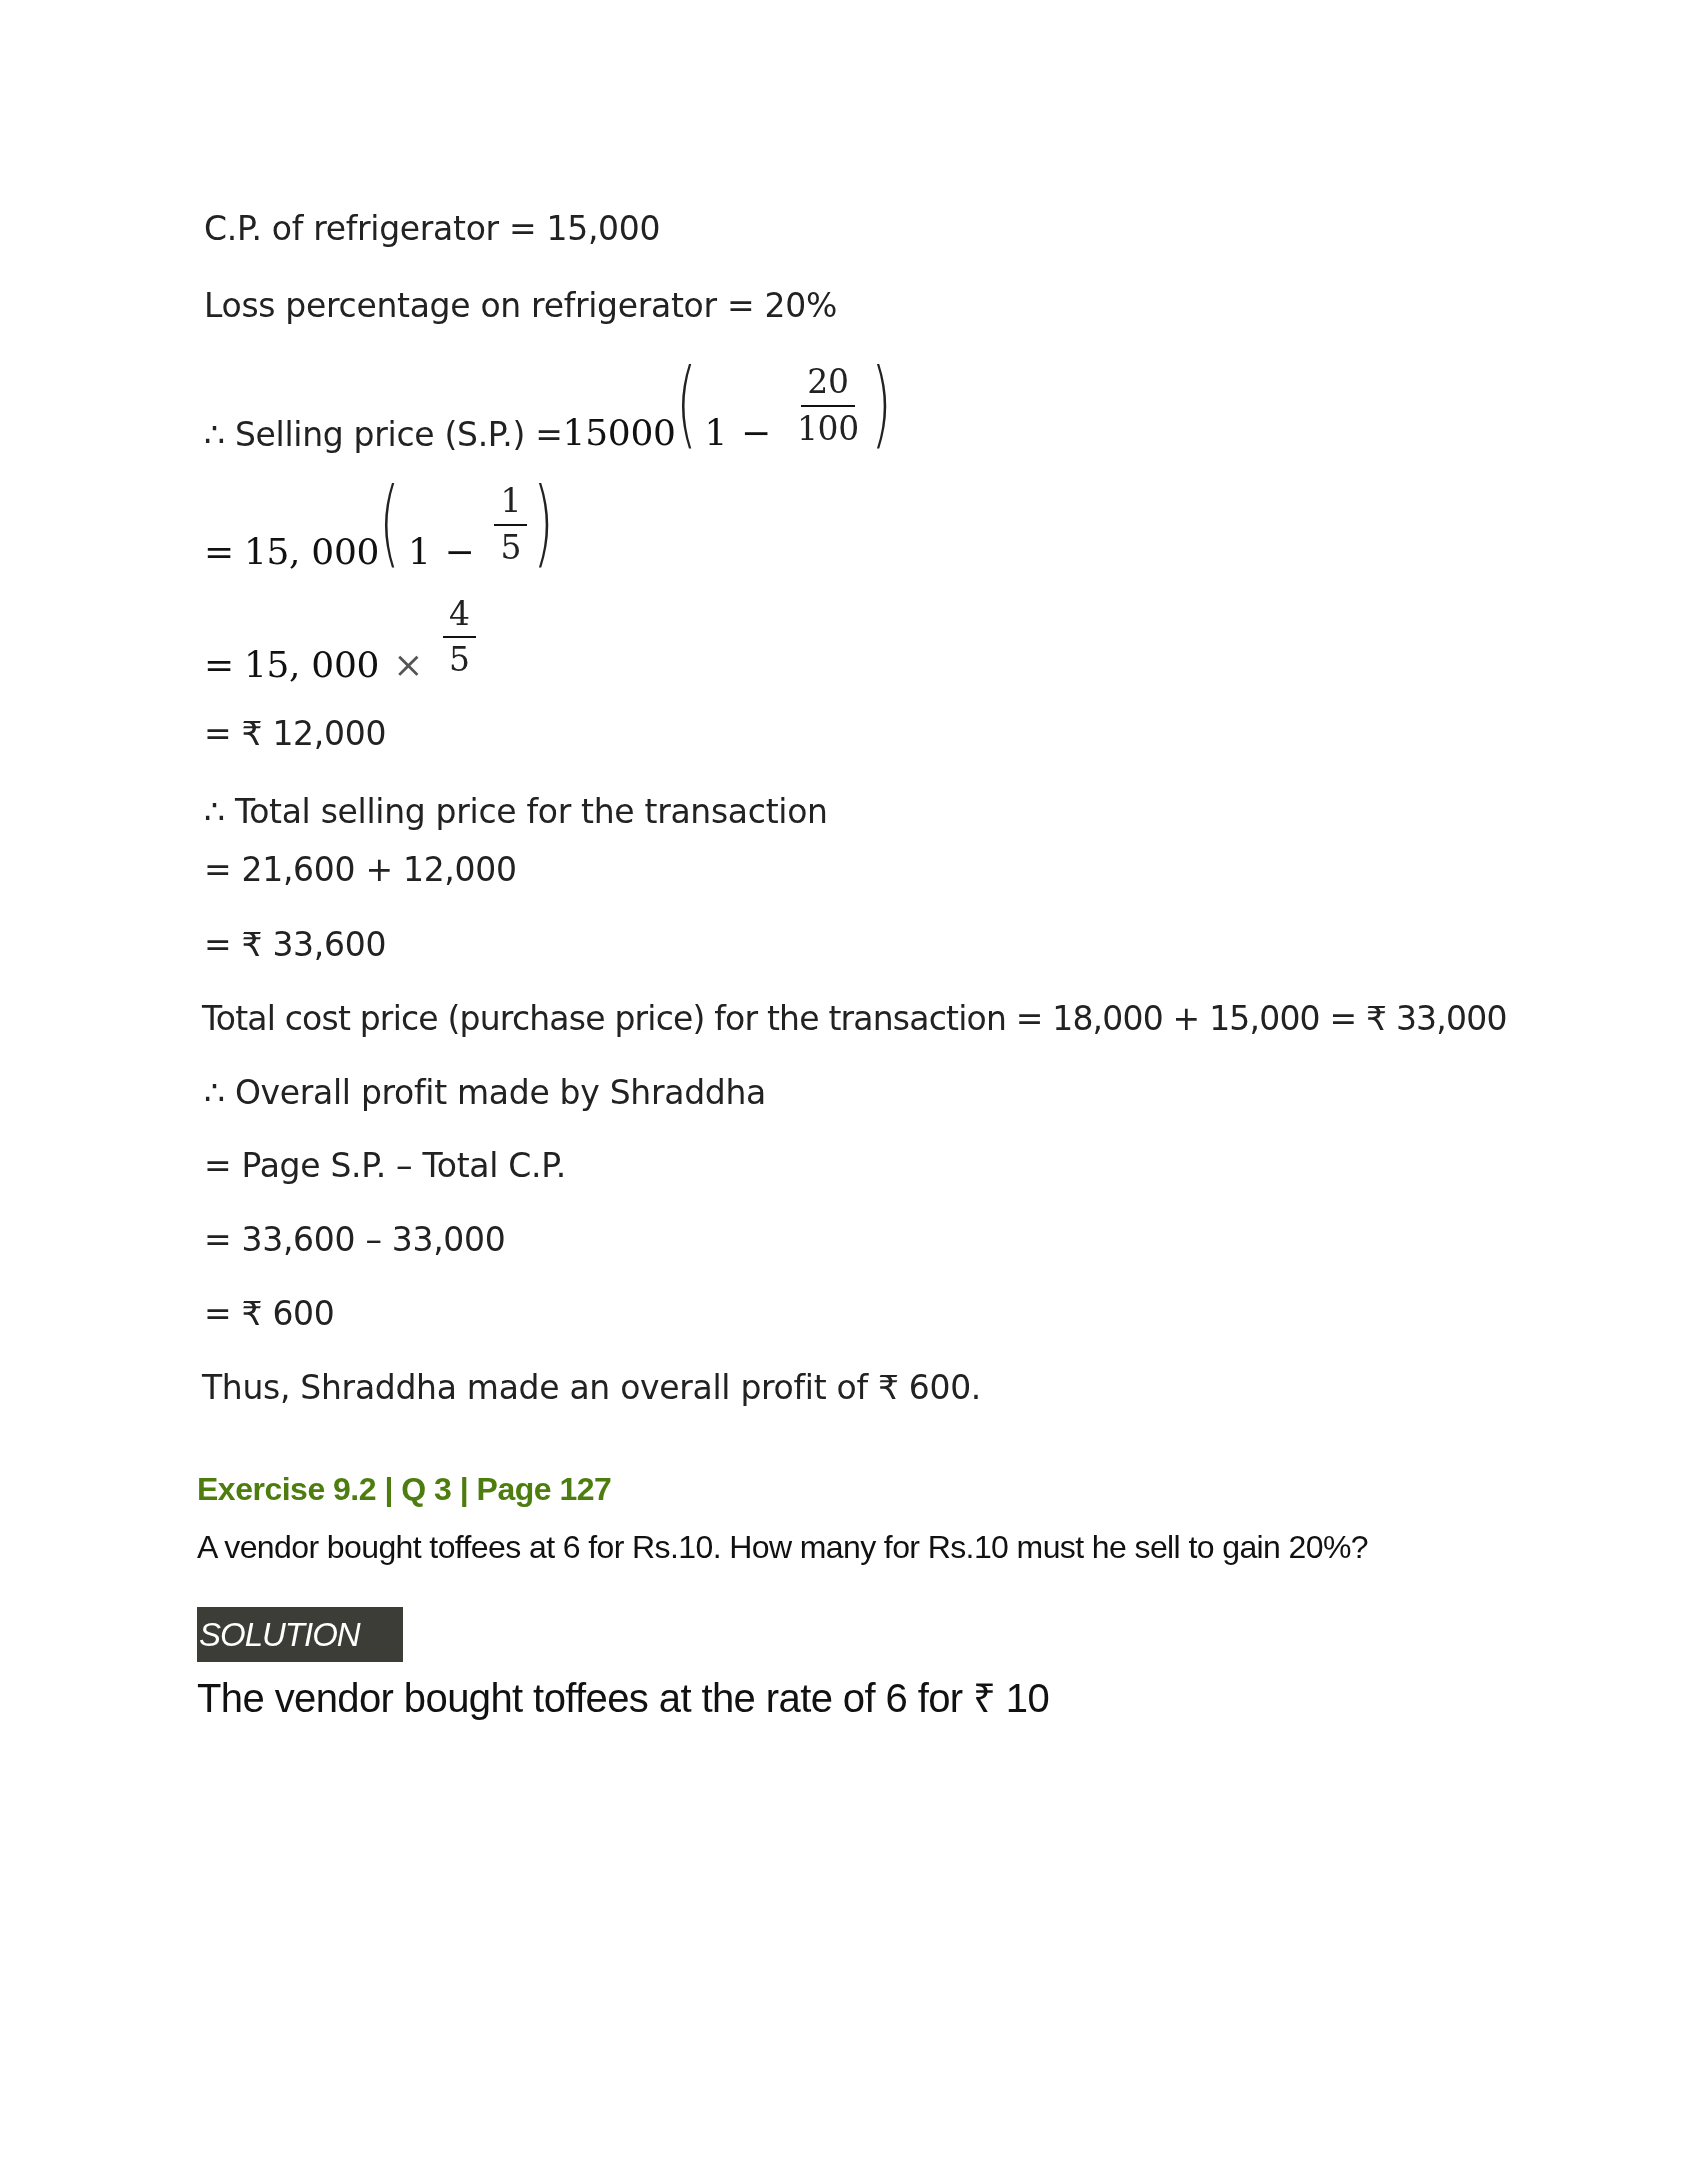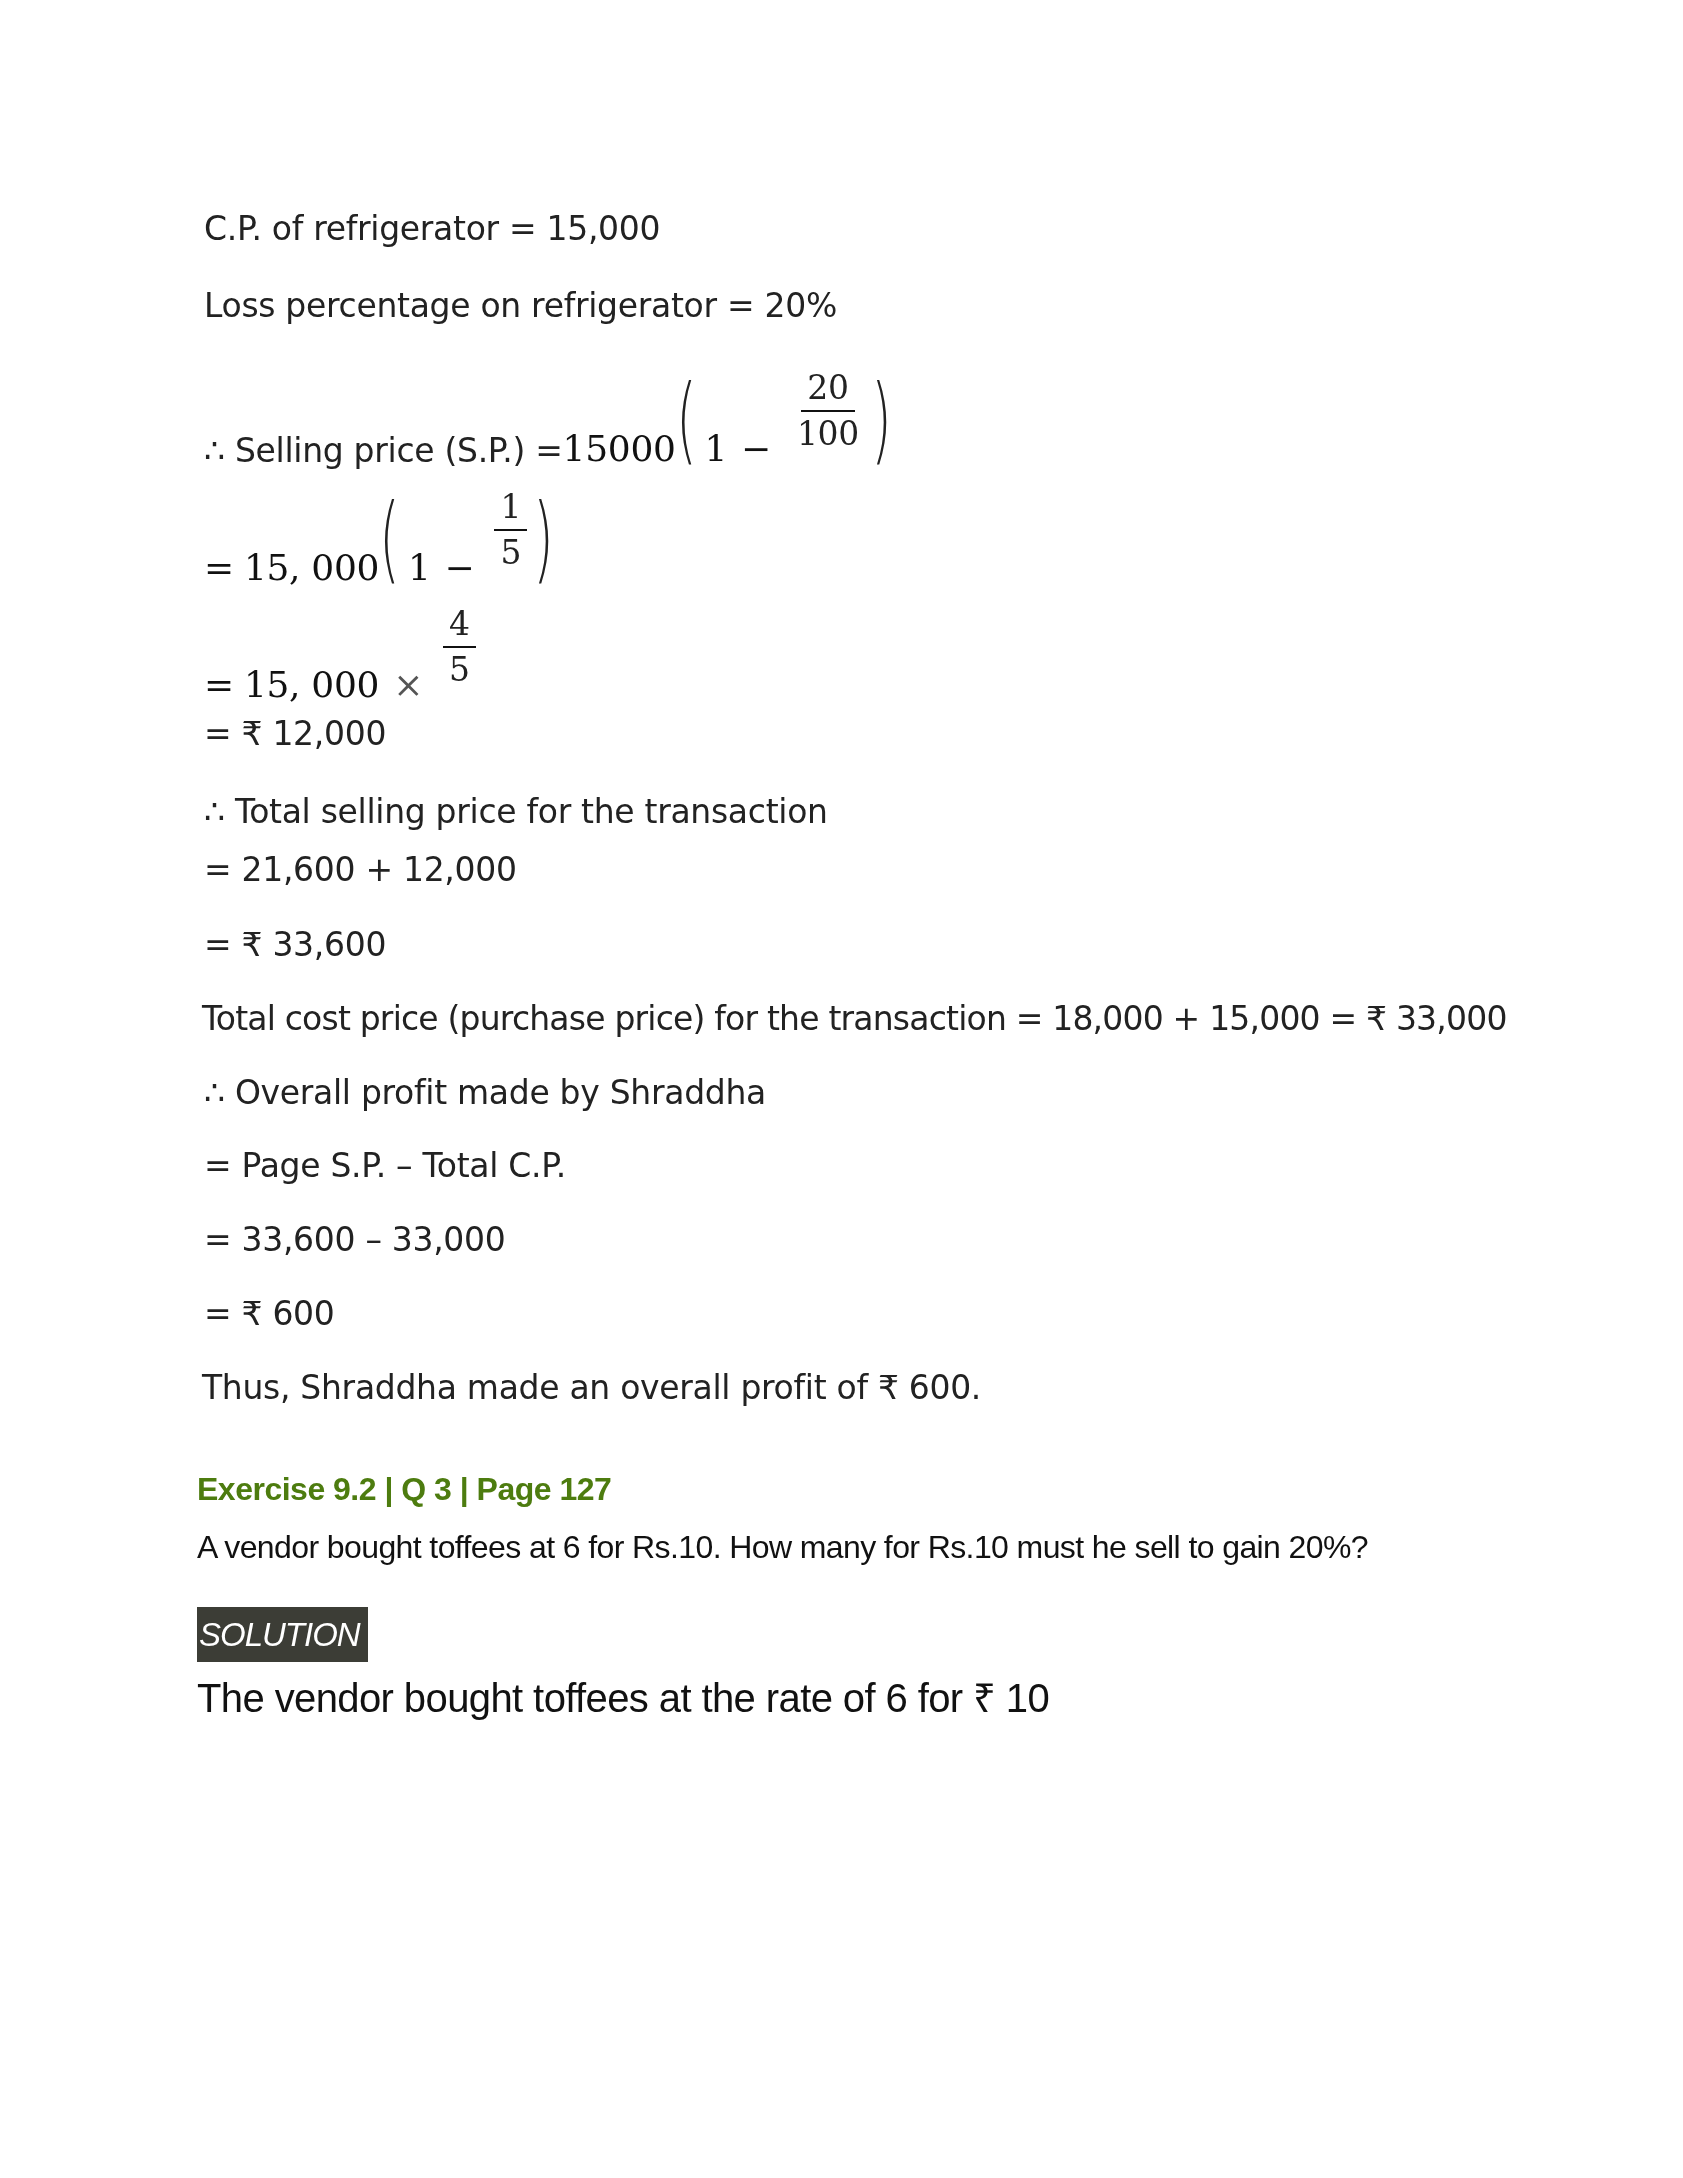--- a/index.html
+++ b/index.html
@@ -12,42 +12,42 @@
     position: absolute; left: 204px; white-space: nowrap;
     font-family: "DejaVu Sans", sans-serif; font-size: 33px; color: #222;
     letter-spacing: -0.3px; line-height: 1;
   }
   .math {
     font-family: "DejaVu Serif", serif; font-size: 36px; color: #111;
   }
   .row { display: flex; align-items: flex-end; }
   .frac {
     display: inline-flex; flex-direction: column; align-items: center;
-    font-family: "DejaVu Serif", serif; font-size: 33px; margin: 14px 6px; line-height: 1.1;
+    font-family: "DejaVu Serif", serif; font-size: 33px; margin: 4px 6px; line-height: 1.1;
   }
   .frac .num { padding: 0 6px 4px 6px; border-bottom: 2.5px solid #111; }
   .frac .den { padding: 4px 6px 0 6px; }
   .paren {
     font-family: "DejaVu Sans", sans-serif; font-weight: 200; font-size: 95px;
     line-height: 1; transform: scaleX(0.55); display: inline-block; color: #222;
     margin: 0 -8px;
   }
   .sp { display: inline-block; width: 10px; }
   .heading {
     position: absolute; left: 197px; top: 1471px;
     font-family: "Liberation Sans", sans-serif; font-weight: bold;
     font-size: 32px; color: #4d7c0f; letter-spacing: -0.5px; white-space: nowrap;
   }
   .qtext {
     position: absolute; left: 197px; top: 1529px; white-space: nowrap;
     font-family: "Liberation Sans", sans-serif; font-size: 32px; color: #111;
     letter-spacing: -0.6px;
   }
   .solution-badge {
-    position: absolute; left: 197px; top: 1607px; height: 55px; width: 171px;
+    position: absolute; left: 197px; top: 1607px; height: 55px; width: 206px;
     background: #3c3d36; color: #fff; box-sizing: border-box;
     font-family: "Liberation Sans", sans-serif; font-style: italic;
     font-size: 33px; line-height: 55px; padding-left: 2px; white-space: nowrap;
     letter-spacing: -1px; overflow: hidden;
   }
   .vtext {
     position: absolute; left: 197px; top: 1669px; white-space: nowrap;
     font-family: "Liberation Sans", sans-serif; font-size: 40px; color: #111;
     letter-spacing: -0.6px;
   }

